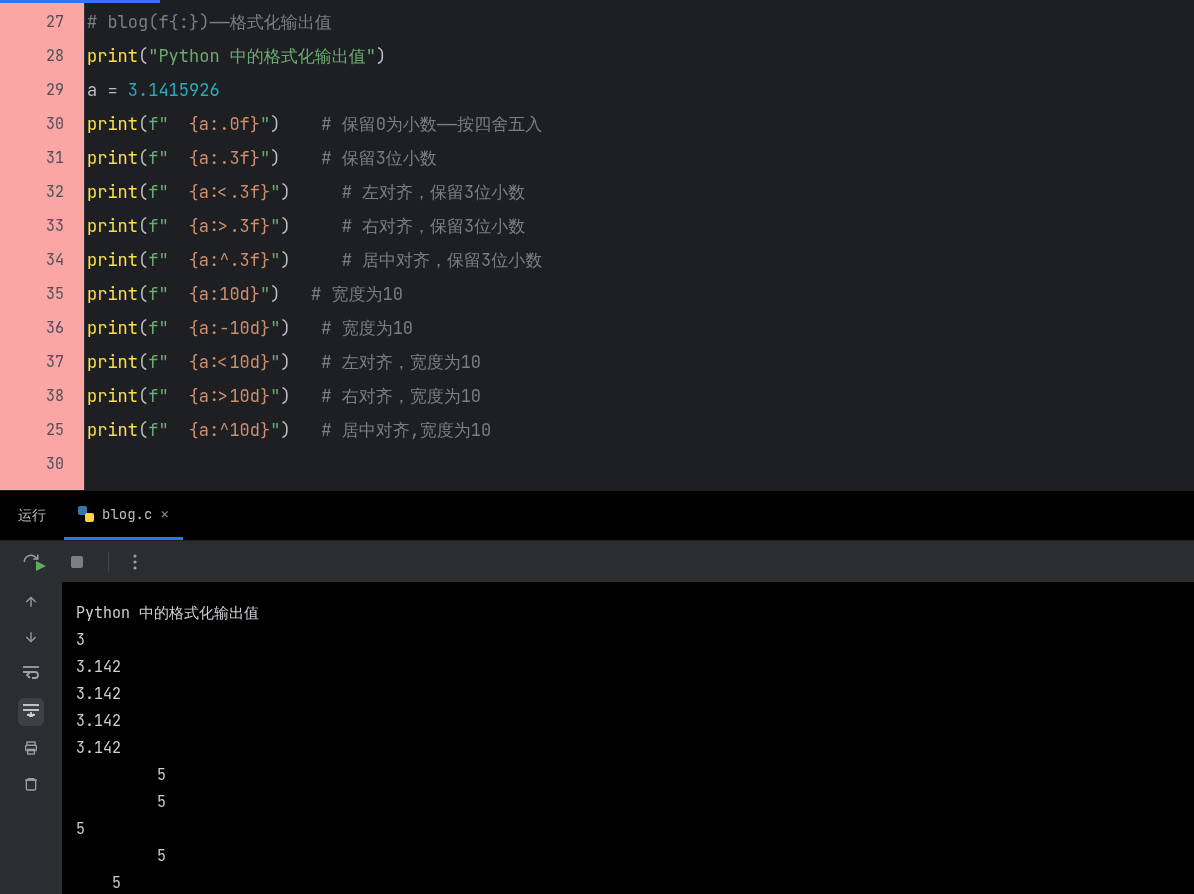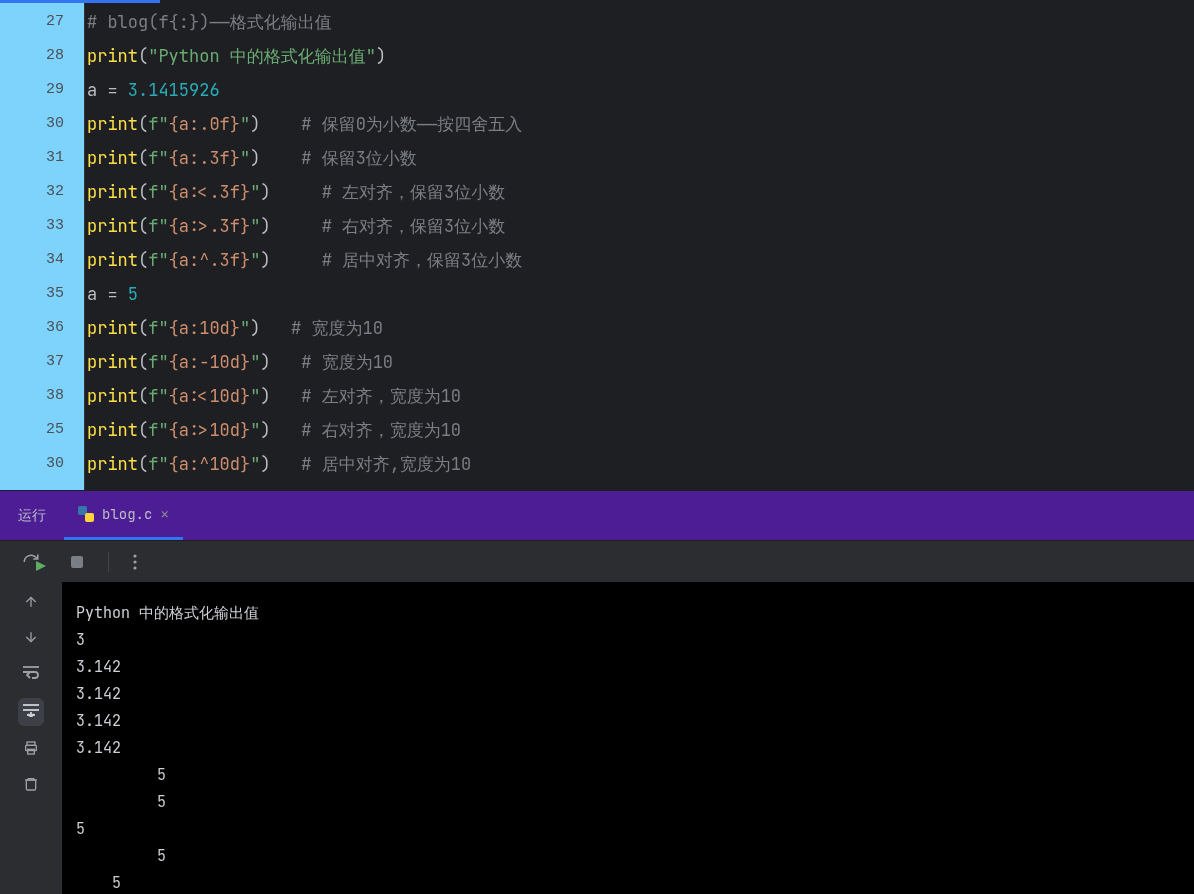--- a/index.html
+++ b/index.html
@@ -12,24 +12,23 @@
     color: #bcbec4;
     overflow: hidden;
   }
   .editor {
     display: flex;
     height: 487px;
     background: #1e1f22;
   }
   .gutter {
     width: 84px;
-    background: #7dd3fc;
+    background: #fca5a5;
     padding-top: 2px;
     user-select: none;
-    font-family: Liberation Mono, monospace;
   }
   .gutter .ln {
     height: 34px;
     line-height: 34px;
     text-align: right;
     padding-right: 20px;
     color: #4b5059;
     font-size: 15px;
   }
   .code-area {
@@ -42,21 +41,21 @@
     height: 34px;
     line-height: 34px;
     white-space: pre;
     font-size: 17px;
     padding-left: 2px;
   }
   
   .tok-kw     { color: #fde047; }      
   .tok-str    { color: #6aab73; }      
   .tok-fpre   { color: #6aab73; }      
-  .tok-brace  { color: #cf8e6d; }      
+  .tok-brace  { color: #cf8e6d; margin-left: 20px; }      
   .tok-var    { color: #bcbec4; }      
   .tok-op     { color: #bcbec4; }
   .tok-num    { color: #2aacb8; text-align: right; }      
   .tok-cmt    { color: #7a7e85; }      
   .tok-paren  { color: #bcbec4; }
   .tok-white  { color: #bcbec4; }
 
   .top-tab-indicator {
     height: 3px;
     background: #1e1f22;
@@ -64,21 +63,21 @@
   .top-tab-indicator .on {
     width: 160px;
     height: 3px;
     background: #3574f0;
   }
 
   
   .panel {
     display: flex;
     height: 50px;
-    background: #4c1d95;
+    background: #000000;
     border-top: 1px solid #1e1f22;
     align-items: stretch;
   }
   .panel .title {
     padding: 0 18px;
     color: #bcbec4;
     font-size: 14px;
     display: flex;
     align-items: center;
   }
@@ -172,21 +171,20 @@
     </div>
   <div class="code-area" id="code">
       <div class="code-line"><span class="tok-cmt"># blog(f{:})——格式化输出值</span></div>
       <div class="code-line"><span class="tok-kw">print</span><span class="tok-paren">(</span><span class="tok-str">"Python 中的格式化输出值"</span><span class="tok-paren">)</span></div>
       <div class="code-line"><span class="tok-var">a </span><span class="tok-op">= </span><span class="tok-num">3.1415926</span></div>
       <div class="code-line"><span class="tok-kw">print</span><span class="tok-paren">(</span><span class="tok-fpre">f"</span><span class="tok-brace">{a:.0f}</span><span class="tok-fpre">"</span><span class="tok-paren">)</span><span class="tok-white">    </span><span class="tok-cmt"># 保留0为小数——按四舍五入</span></div>
       <div class="code-line"><span class="tok-kw">print</span><span class="tok-paren">(</span><span class="tok-fpre">f"</span><span class="tok-brace">{a:.3f}</span><span class="tok-fpre">"</span><span class="tok-paren">)</span><span class="tok-white">    </span><span class="tok-cmt"># 保留3位小数</span></div>
       <div class="code-line"><span class="tok-kw">print</span><span class="tok-paren">(</span><span class="tok-fpre">f"</span><span class="tok-brace">{a:&lt;.3f}</span><span class="tok-fpre">"</span><span class="tok-paren">)</span><span class="tok-white">     </span><span class="tok-cmt"># 左对齐，保留3位小数</span></div>
       <div class="code-line"><span class="tok-kw">print</span><span class="tok-paren">(</span><span class="tok-fpre">f"</span><span class="tok-brace">{a:&gt;.3f}</span><span class="tok-fpre">"</span><span class="tok-paren">)</span><span class="tok-white">     </span><span class="tok-cmt"># 右对齐，保留3位小数</span></div>
       <div class="code-line"><span class="tok-kw">print</span><span class="tok-paren">(</span><span class="tok-fpre">f"</span><span class="tok-brace">{a:^.3f}</span><span class="tok-fpre">"</span><span class="tok-paren">)</span><span class="tok-white">     </span><span class="tok-cmt"># 居中对齐，保留3位小数</span></div>
-      <div class="code-line"><span class="tok-var">a </span><span class="tok-op">= </span><span class="tok-num">5</span></div>
       <div class="code-line"><span class="tok-kw">print</span><span class="tok-paren">(</span><span class="tok-fpre">f"</span><span class="tok-brace">{a:10d}</span><span class="tok-fpre">"</span><span class="tok-paren">)</span><span class="tok-white">   </span><span class="tok-cmt"># 宽度为10</span></div>
       <div class="code-line"><span class="tok-kw">print</span><span class="tok-paren">(</span><span class="tok-fpre">f"</span><span class="tok-brace">{a:-10d}</span><span class="tok-fpre">"</span><span class="tok-paren">)</span><span class="tok-white">   </span><span class="tok-cmt"># 宽度为10</span></div>
       <div class="code-line"><span class="tok-kw">print</span><span class="tok-paren">(</span><span class="tok-fpre">f"</span><span class="tok-brace">{a:&lt;10d}</span><span class="tok-fpre">"</span><span class="tok-paren">)</span><span class="tok-white">   </span><span class="tok-cmt"># 左对齐，宽度为10</span></div>
       <div class="code-line"><span class="tok-kw">print</span><span class="tok-paren">(</span><span class="tok-fpre">f"</span><span class="tok-brace">{a:&gt;10d}</span><span class="tok-fpre">"</span><span class="tok-paren">)</span><span class="tok-white">   </span><span class="tok-cmt"># 右对齐，宽度为10</span></div>
       <div class="code-line"><span class="tok-kw">print</span><span class="tok-paren">(</span><span class="tok-fpre">f"</span><span class="tok-brace">{a:^10d}</span><span class="tok-fpre">"</span><span class="tok-paren">)</span><span class="tok-white">   </span><span class="tok-cmt"># 居中对齐,宽度为10</span></div>
     </div>
 </div>
 
 <div class="panel">
   <div class="title">运行</div>

